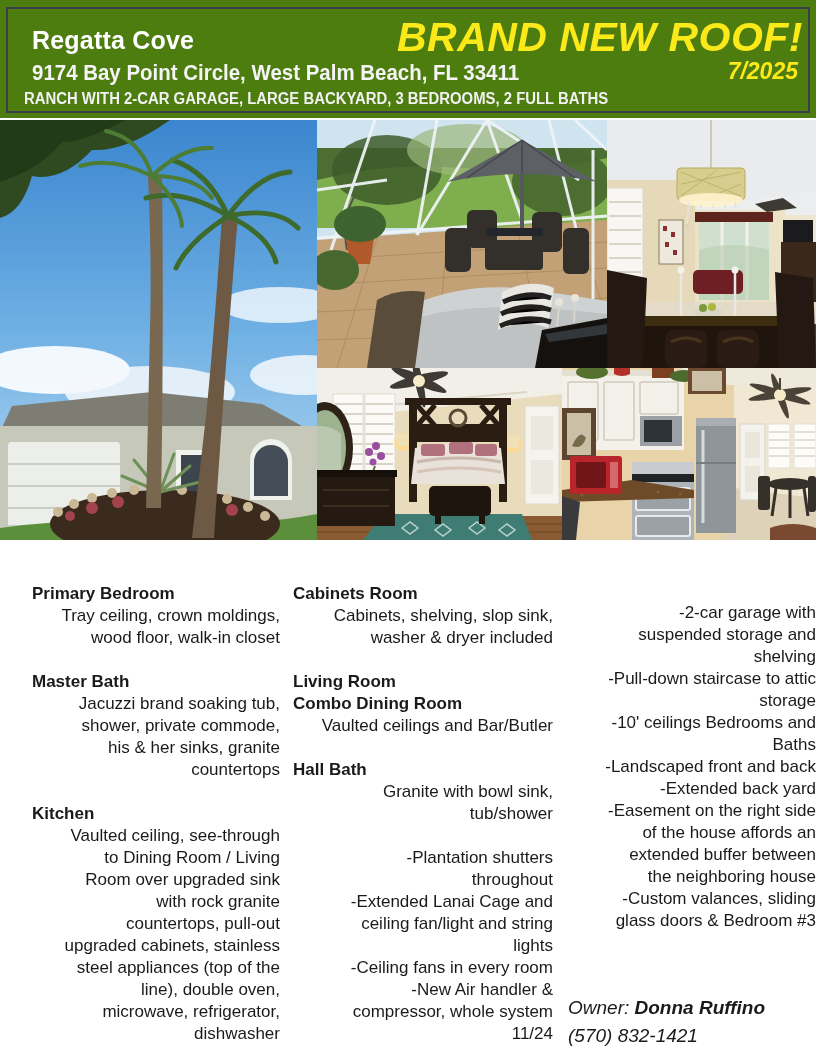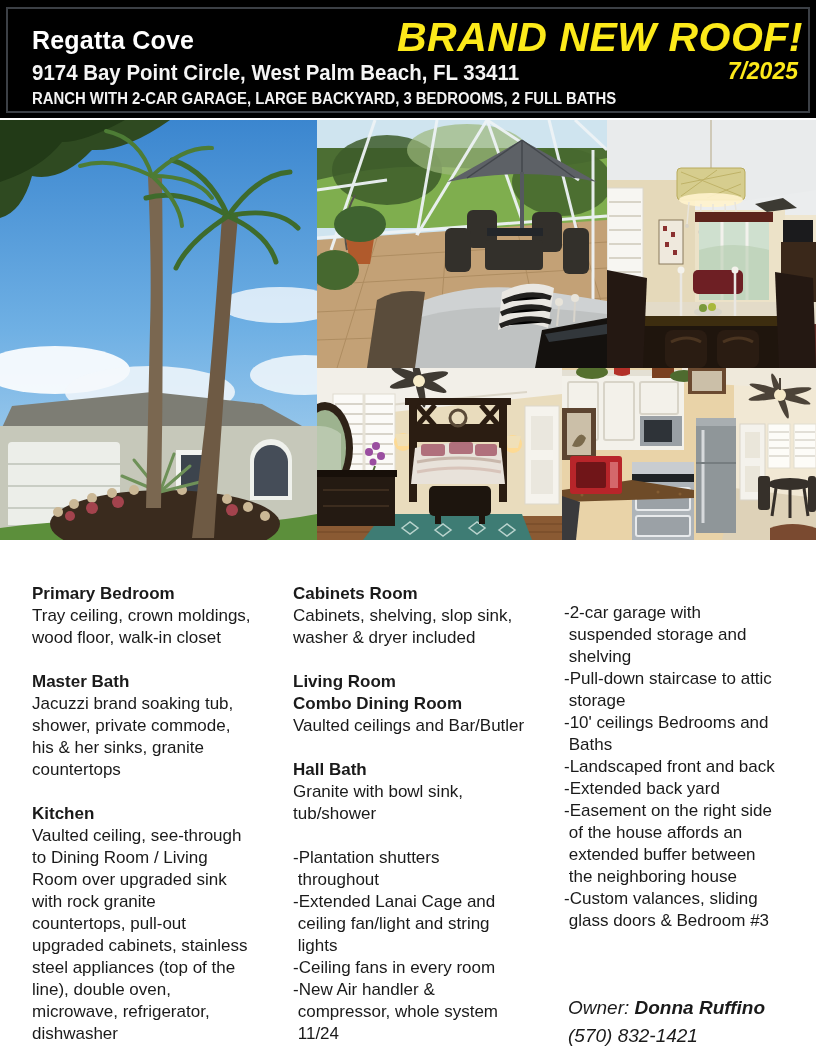--- a/index.html
+++ b/index.html
@@ -4,21 +4,21 @@
 <style>
   html,body{margin:0;padding:0;background:#ffffff;}
   body{width:816px;height:1056px;position:relative;font-family:"Liberation Sans",sans-serif;color:#1a1a1a;overflow:hidden;}
 
   
   .flyer-header{position:absolute;left:0;top:0;width:816px;height:118px;background:#0b0b0b;}
   .flyer-header .inner-frame{position:absolute;left:6px;top:7px;right:6px;bottom:5px;border:2px solid #3c4046;pointer-events:none;}
   .h-title{position:absolute;left:32px;top:26px;font-size:25px;font-weight:bold;color:#ffffff;letter-spacing:.2px;}
   .h-address{position:absolute;left:32px;top:60px;font-size:22px;font-weight:bold;color:#f5f5f5;}
   .h-address .squeeze,.h-sub .squeeze{display:inline-block;transform:scaleX(.93);transform-origin:left center;white-space:nowrap;}
-  .h-sub{position:absolute;left:32px;top:90px;font-size:16px;font-weight:bold;color:#f2f2f2;}
+  .h-sub{position:absolute;left:24px;top:90px;font-size:16px;font-weight:bold;color:#f2f2f2;}
   .h-banner{position:absolute;right:13px;top:14px;font-size:41px;font-weight:bold;font-style:italic;color:#fce91a;letter-spacing:.5px;}
   .h-date{position:absolute;right:18px;top:58px;font-size:23px;font-weight:bold;font-style:italic;color:#fce91a;}
 
   
   .collage{position:absolute;left:0;top:120px;width:816px;height:420px;background:#111;}
   .photo{position:absolute;margin:0;overflow:hidden;}
   .photo svg{display:block;width:100%;height:100%;}
   .p-exterior{left:0;top:0;width:317px;height:420px;}
   .p-lanai{left:317px;top:0;width:290px;height:248px;}
   .p-dining{left:607px;top:0;width:209px;height:248px;}
@@ -27,30 +27,30 @@
 
   
   .content{position:absolute;left:0;top:583px;width:816px;}
   .col{position:absolute;top:0;font-size:17px;line-height:22px;}
   .col-1{left:32px;width:248px;}
   .col-2{left:293px;width:260px;}
   .col-3{left:564px;width:252px;padding-top:19px;}
   .section{margin-bottom:22px;}
   .section:last-child{margin-bottom:0;}
   .sec-heading{font-weight:bold;}
-  .sec-body,.bullet{white-space:pre-wrap;}
+  .sec-body,.bullet{white-space:pre-wrap;text-align:right;}
 
   
   .owner-block{margin-top:62px;font-size:19px;line-height:28px;font-style:italic;padding-left:4px;}
   .owner-name{font-weight:bold;}
 </style>
 </head>
 <body>
 
-<header class="flyer-header" style="background: #000000;">
+<header class="flyer-header" style="background: #4d7c0f;">
   <div class="inner-frame"></div>
   <div class="h-title">Regatta Cove</div>
   <div class="h-address"><span class="squeeze">9174 Bay Point Circle, West Palm Beach, FL 33411</span></div>
   <div class="h-sub"><span class="squeeze">RANCH WITH 2-CAR GARAGE, LARGE BACKYARD, 3 BEDROOMS, 2 FULL BATHS</span></div>
   <div class="h-banner" style="color: rgb(252, 233, 26);">BRAND NEW ROOF!</div>
   <div class="h-date" style="color: rgb(252, 233, 26);">7/2025</div>
 </header>
 
 <div class="collage">
 

